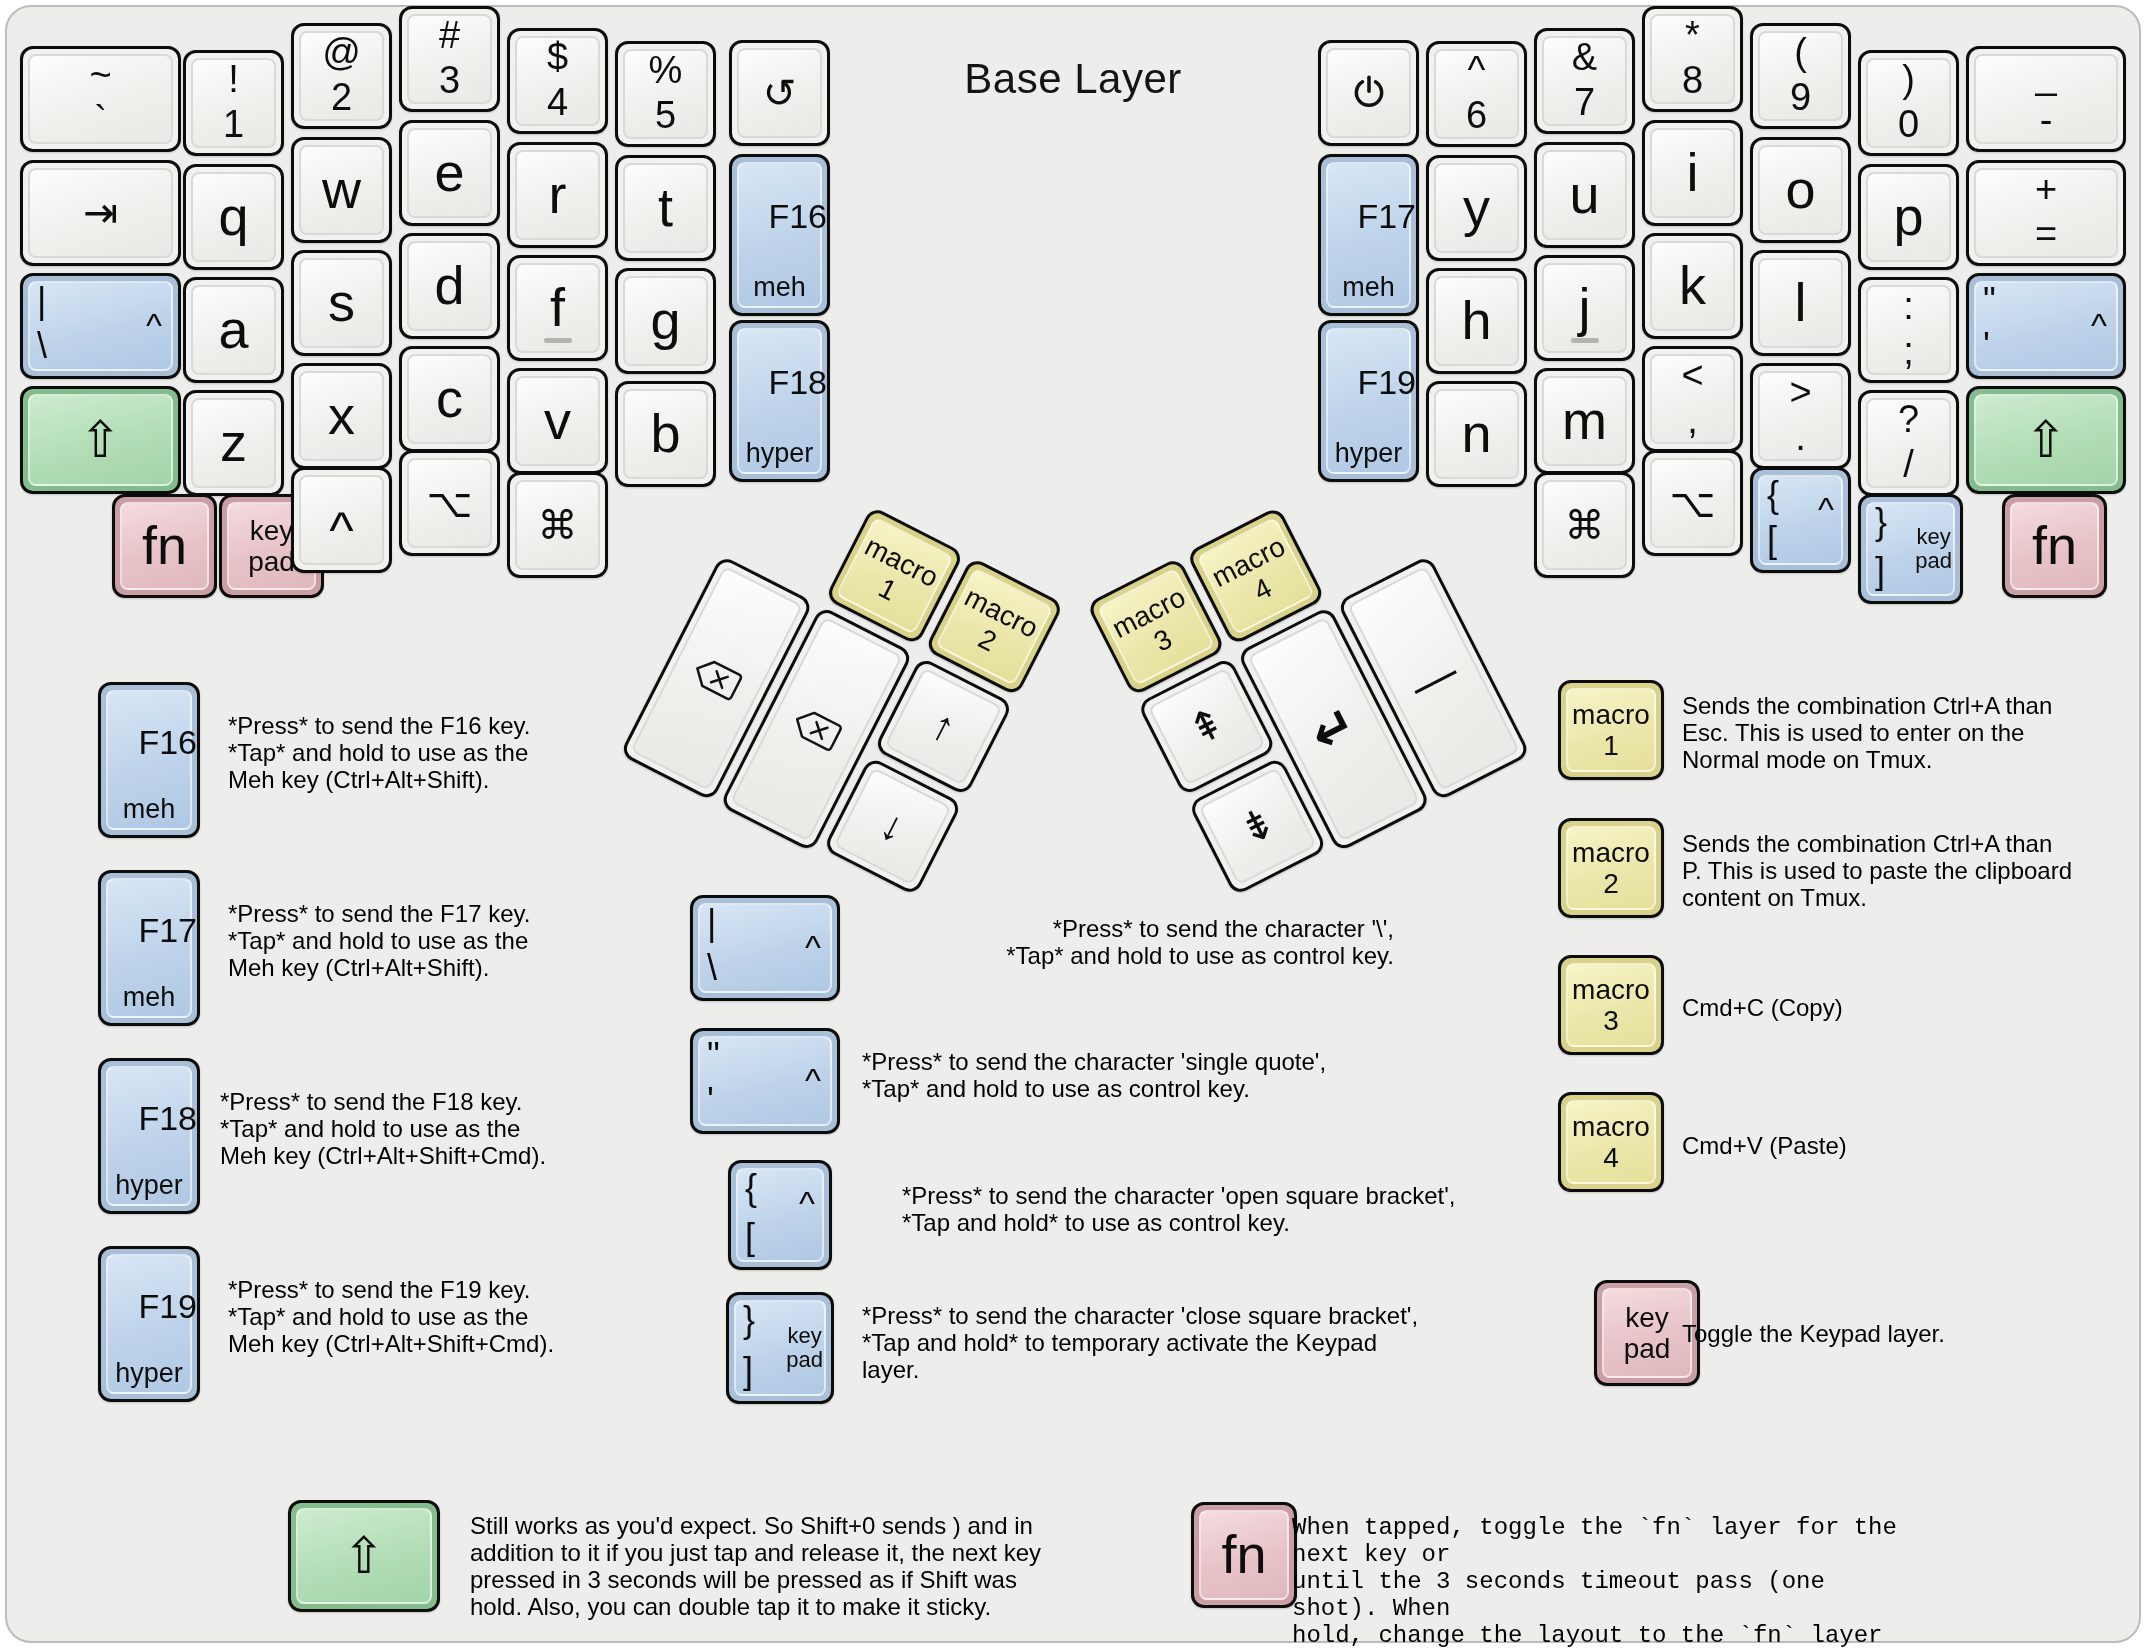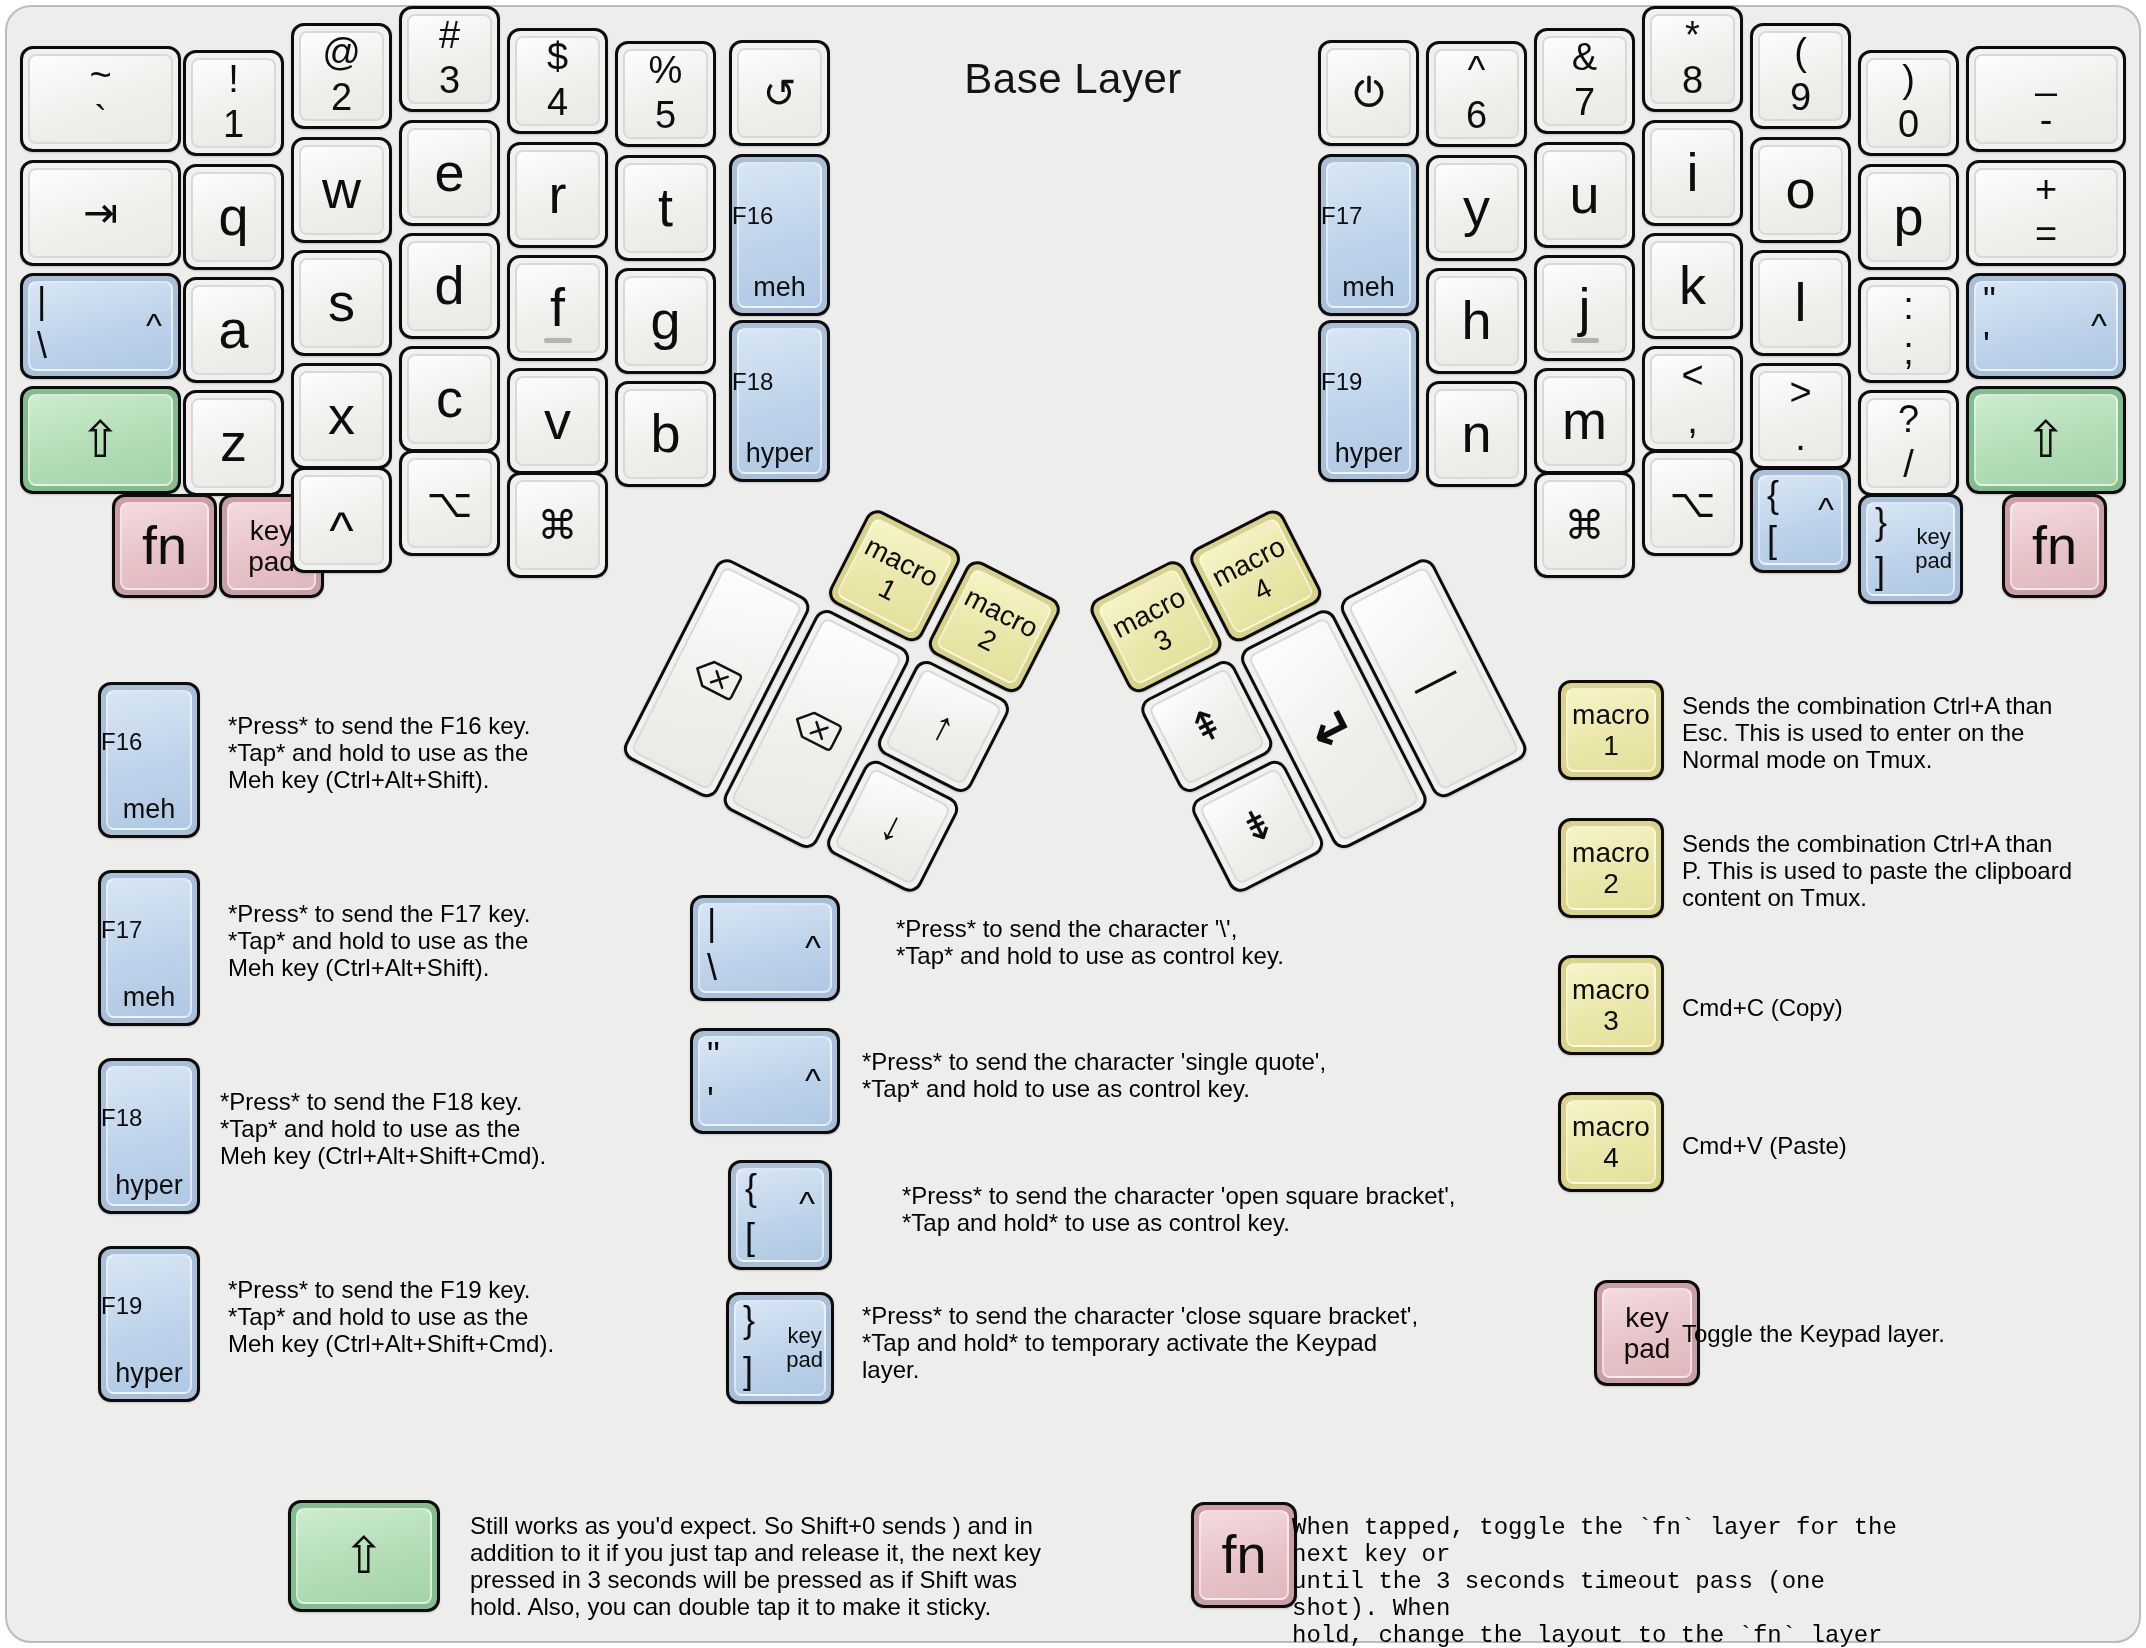--- a/index.html
+++ b/index.html
@@ -21,21 +21,21 @@
   .k4::after{background:linear-gradient(165deg,#f7f4c7 0%,#ebe7ab 55%,#e4e09b 100%);border:2px solid rgba(255,255,255,.5);}
 
   .z{position:absolute;z-index:2;color:#0d0d0d;}
   .z-c{left:0;right:0;top:50%;transform:translateY(-52%);text-align:center;font-size:54px;line-height:1;}
   .z-t{left:0;right:0;top:7px;text-align:center;font-size:38px;line-height:1;}
   .z-b{left:0;right:0;bottom:10px;text-align:center;font-size:38px;line-height:1;}
   .z-tl{left:14px;top:7px;font-size:36px;line-height:1;}
   .z-bl{left:14px;bottom:12px;font-size:36px;line-height:1;}
   .z-mr{right:16px;top:32%;font-size:34px;line-height:1;}
   .z-tr{right:14px;top:22%;font-size:34px;line-height:1;}
-  .z-main{left:0;right:0;top:38%;transform:translateY(-50%);text-align:left;font-size:24px;line-height:1;}
+  .z-main{left:0;right:0;top:38%;transform:translateY(-50%);text-align:right;font-size:34px;line-height:1;}
   .z-sub{left:0;right:0;bottom:12px;text-align:center;font-size:27px;line-height:1;}
   .z-2l{left:0;right:0;top:50%;transform:translateY(-50%);text-align:center;font-size:28px;line-height:1.12;white-space:pre-line;}
   .z-r2{right:8px;top:50%;transform:translateY(-50%);font-size:22px;line-height:1.1;white-space:pre-line;text-align:center;}
   .z-icon{left:0;right:0;top:50%;transform:translateY(-50%);text-align:center;line-height:1;}
   .z-caret{left:0;right:0;top:60%;transform:translateY(-50%);text-align:center;line-height:1;}
   .z-svg{left:0;right:0;top:50%;transform:translateY(-50%);text-align:center;line-height:0;}
   .z-homebar{left:50%;transform:translateX(-50%);bottom:15px;width:28px;height:5px;background:#b4b4b0;border-radius:2px;}
   .bold{font-weight:bold;}
 
   .cluster{position:absolute;transform-origin:0 0;}
@@ -354,21 +354,21 @@
         <span class="z z-sub">hyper</span>
       </div>
       <div class="ltext" style="left: 228px; top: 1276px; width: 420px;">*Press* to send the F19 key.
 *Tap* and hold to use as the
 Meh key (Ctrl+Alt+Shift+Cmd).</div>
       <div class="key k1" style="left: 690px; top: 895px; width: 150px; height: 106px;">
         <span class="z z-tl">|</span>
         <span class="z z-bl">\</span>
         <span class="z z-mr">^</span>
       </div>
-      <div class="ltext" style="left: 896px; top: 915px; width: 580px;">*Press* to send the character '\',
+      <div class="ltext" style="left: 814px; top: 915px; width: 580px; text-align: right;">*Press* to send the character '\',
 *Tap* and hold to use as control key.</div>
       <div class="key k1" style="left: 690px; top: 1028px; width: 150px; height: 106px;">
         <span class="z z-tl">"</span>
         <span class="z z-bl">'</span>
         <span class="z z-mr">^</span>
       </div>
       <div class="ltext" style="left: 862px; top: 1048px; width: 580px;">*Press* to send the character 'single quote',
 *Tap* and hold to use as control key.</div>
       <div class="key k1" style="left: 728px; top: 1160px; width: 104px; height: 110px;">
         <span class="z z-tl">{</span>

